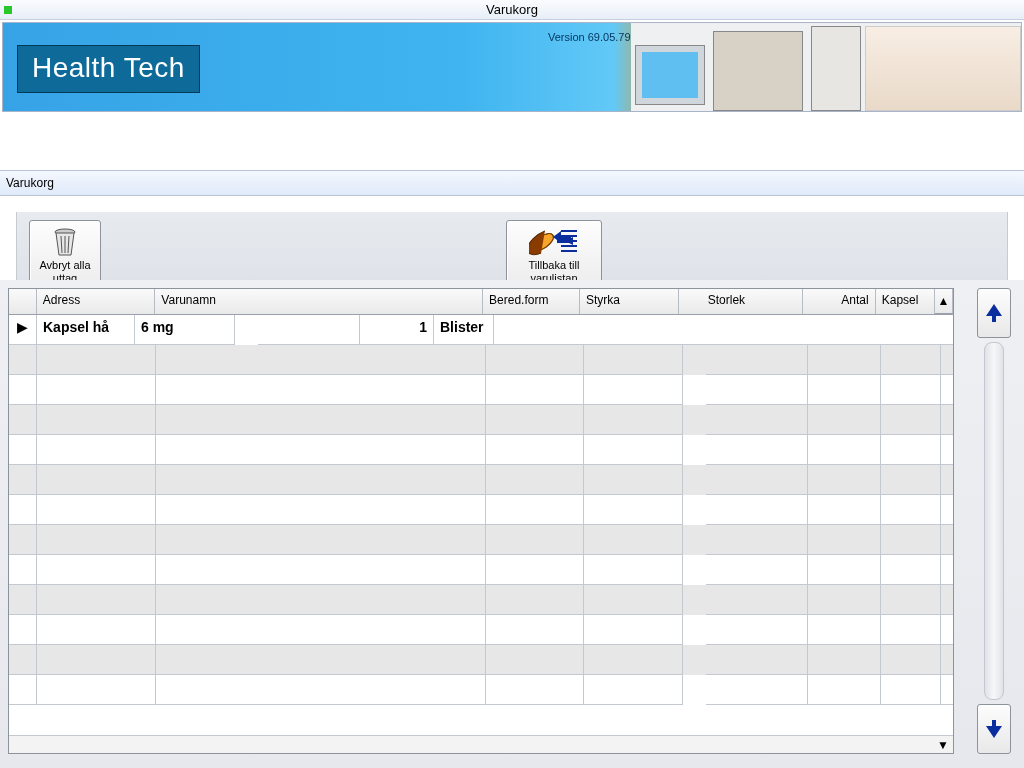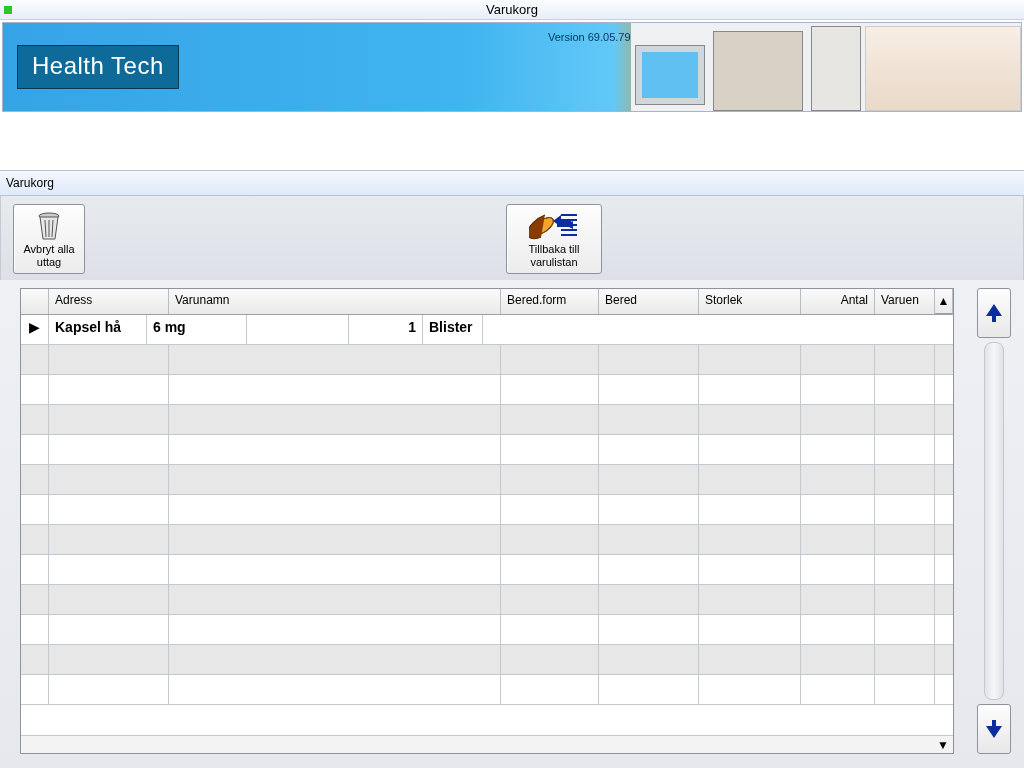--- a/index.html
+++ b/index.html
@@ -31,21 +31,21 @@
     margin: 2px;
     position: relative;
     background: linear-gradient(90deg,#36a3e6 0,#3fb4f0 45%,#62c9f7 60%,#e79822 65%,#f2bd51 80%,#f5f6f7 82%,#f5f6f7 100%);
     overflow: hidden;
   }
   .banner .brand {
     position: absolute;
     left: 14px; top: 22px;
     background: #0d6a99;
     color: #fff;
-    font-size: 24px;
+    font-size: 28px;
     font-weight: 400;
     padding: 6px 14px 8px;
     border: 1px solid #043a53;
     letter-spacing: .5px;
   }
   .banner .version {
     position: absolute;
     left: 545px; top: 8px;
     color: #04345c;
     font-size: 11px;
@@ -74,21 +74,21 @@
     border-bottom: 1px solid #b9c3d6;
     padding-left: 6px;
     line-height: 24px;
     font-size: 12px;
   }
   .toolbar {
     height: 86px;
     background: linear-gradient(#e7eaef,#dde0e6);
     border: 1px solid #c6cad1;
     border-top: none;
-    margin: 0;
+    margin: 16px;
     display: flex;
     align-items: center;
     padding: 0 12px;
     gap: 12px;
   }
   .tbtn {
     background: linear-gradient(#fdfdfd,#ececec);
     border: 1px solid #8d939d;
     border-radius: 3px;
     width: 72px; height: 70px;
@@ -102,21 +102,21 @@
     cursor: pointer;
   }
   .tbtn.wide { width: 96px; }
   .tbtn .ic { height: 34px; display:flex; align-items:center; justify-content:center; }
   .spacer { flex: 1; }
   svg { display:block; }
 
   .content {
     position: absolute;
     left: 0; right: 0; top: 280px; bottom: 0;
-    padding: 8px 12px 14px 20px;
+    padding: 8px 12px 14px 8px;
     background: linear-gradient(#eef0f4,#e6e8ed);
   }
   .grid-wrap {
     display: flex;
     height: 100%;
   }
   .grid {
     flex: 1;
     border: 1px solid #8d939d;
     background: #fff;
@@ -150,21 +150,21 @@
     border-bottom: 1px solid #c4c8d0;
     padding: 4px 6px;
     overflow: hidden;
     white-space: nowrap;
   }
   .c-sel { width: 28px; text-align:center; font-weight:normal;}
   .c-adr { width: 120px; }
   .c-nam { width: 332px; }
   .c-ber { width: 98px; }
   .c-sty { width: 100px; }
-  .c-sto { width: 102px; }
+  .c-sto { width: 102px; margin-left: 23px; }
   .c-ant { width: 74px; text-align:right;}
   .c-var { width: 60px; }
   .hdr-scroll {
     width: 18px;
     background: linear-gradient(#fafafa,#e9e9e9);
     border-bottom:1px solid #9aa0ab;
     display:flex;align-items:center;justify-content:center;
   }
   .grid-footer{
     height:18px;background:#f3f3f3;border-top:1px solid #c4c8d0;
@@ -264,24 +264,24 @@
 </div>
 
 <div class="content">
   <div class="grid-wrap">
     <div class="grid">
       <div class="hdr-row">
         <div class="c-sel"></div>
         <div class="c-adr">Adress</div>
         <div class="c-nam">Varunamn</div>
         <div class="c-ber">Bered.form</div>
-        <div class="c-sty">Bered</div>
+        <div class="c-sty">Styrka</div>
         <div class="c-sto">Storlek</div>
         <div class="c-ant">Antal</div>
-        <div class="c-var">Varuen</div>
+        <div class="c-var">Kapsel</div>
         <div class="hdr-scroll">▲</div>
       </div>
       <div class="body-rows" id="grid-body">
           <div class="row">
             <div class="c-sel">▶</div>
             <div class="c-ber">Kapsel  hå</div>
             <div class="c-sty">6 mg</div>
             <div class="c-sto"></div>
             <div class="c-ant">1</div>
             <div class="c-var">Blister</div>

